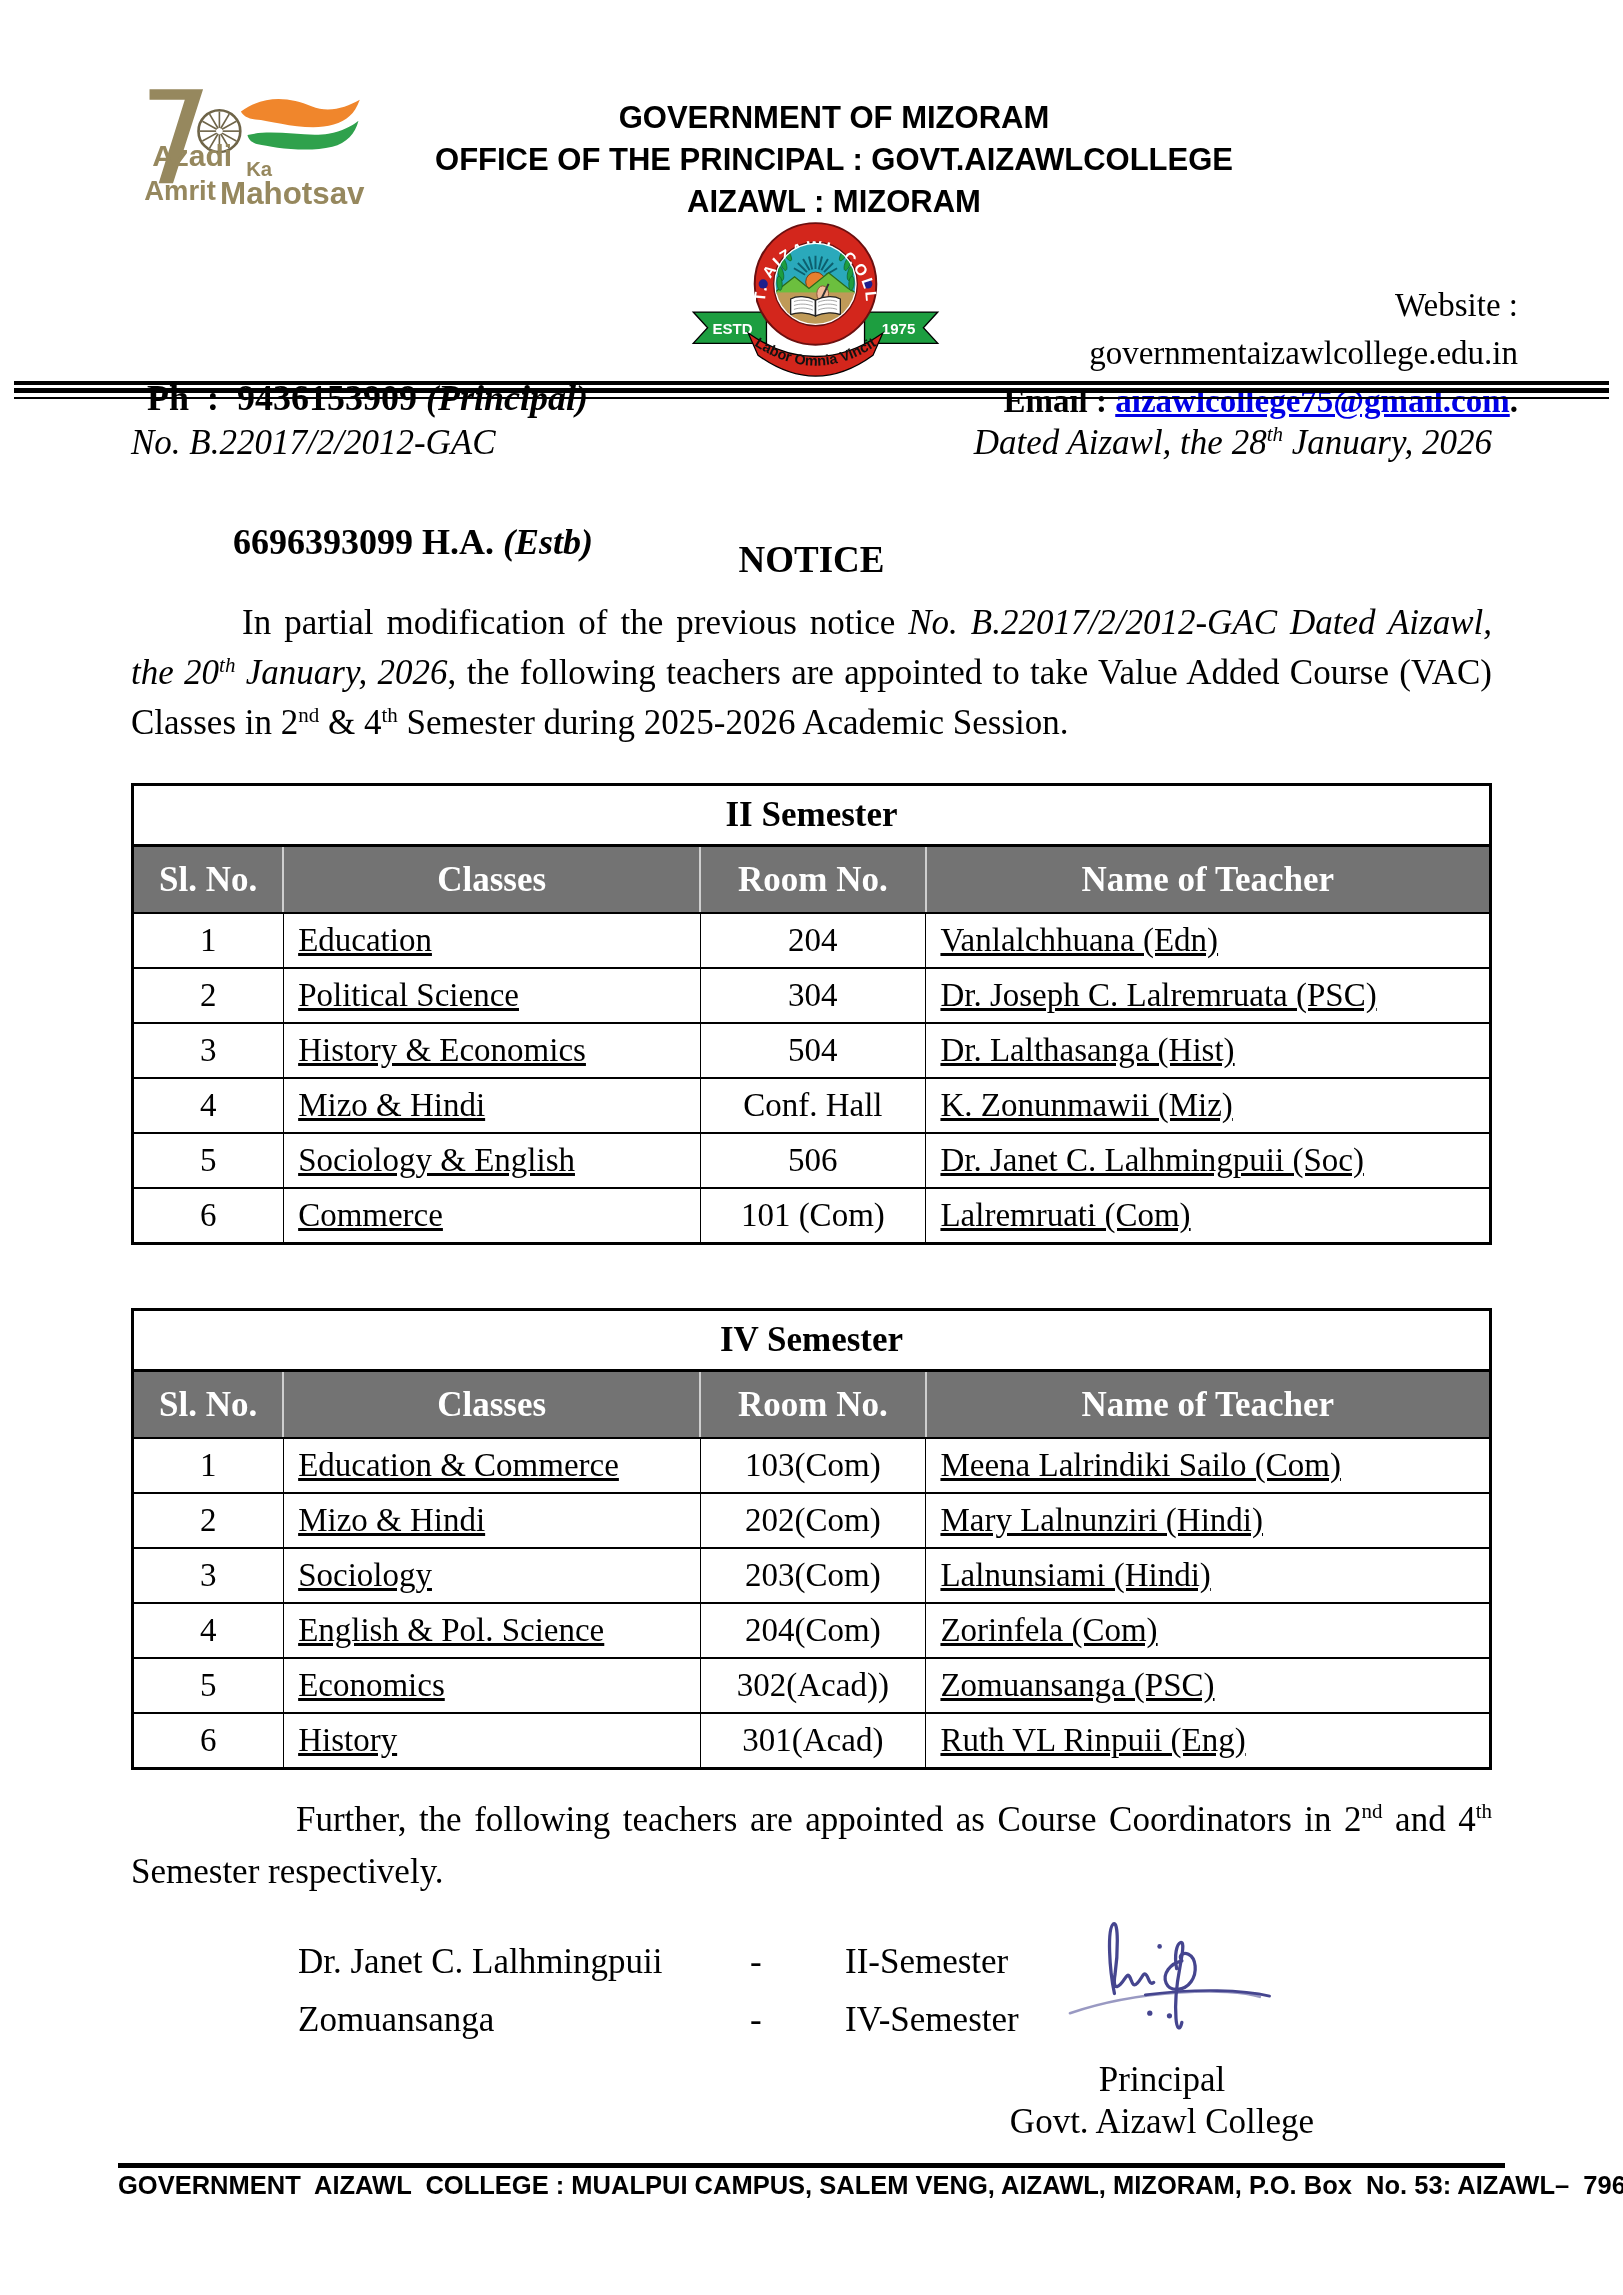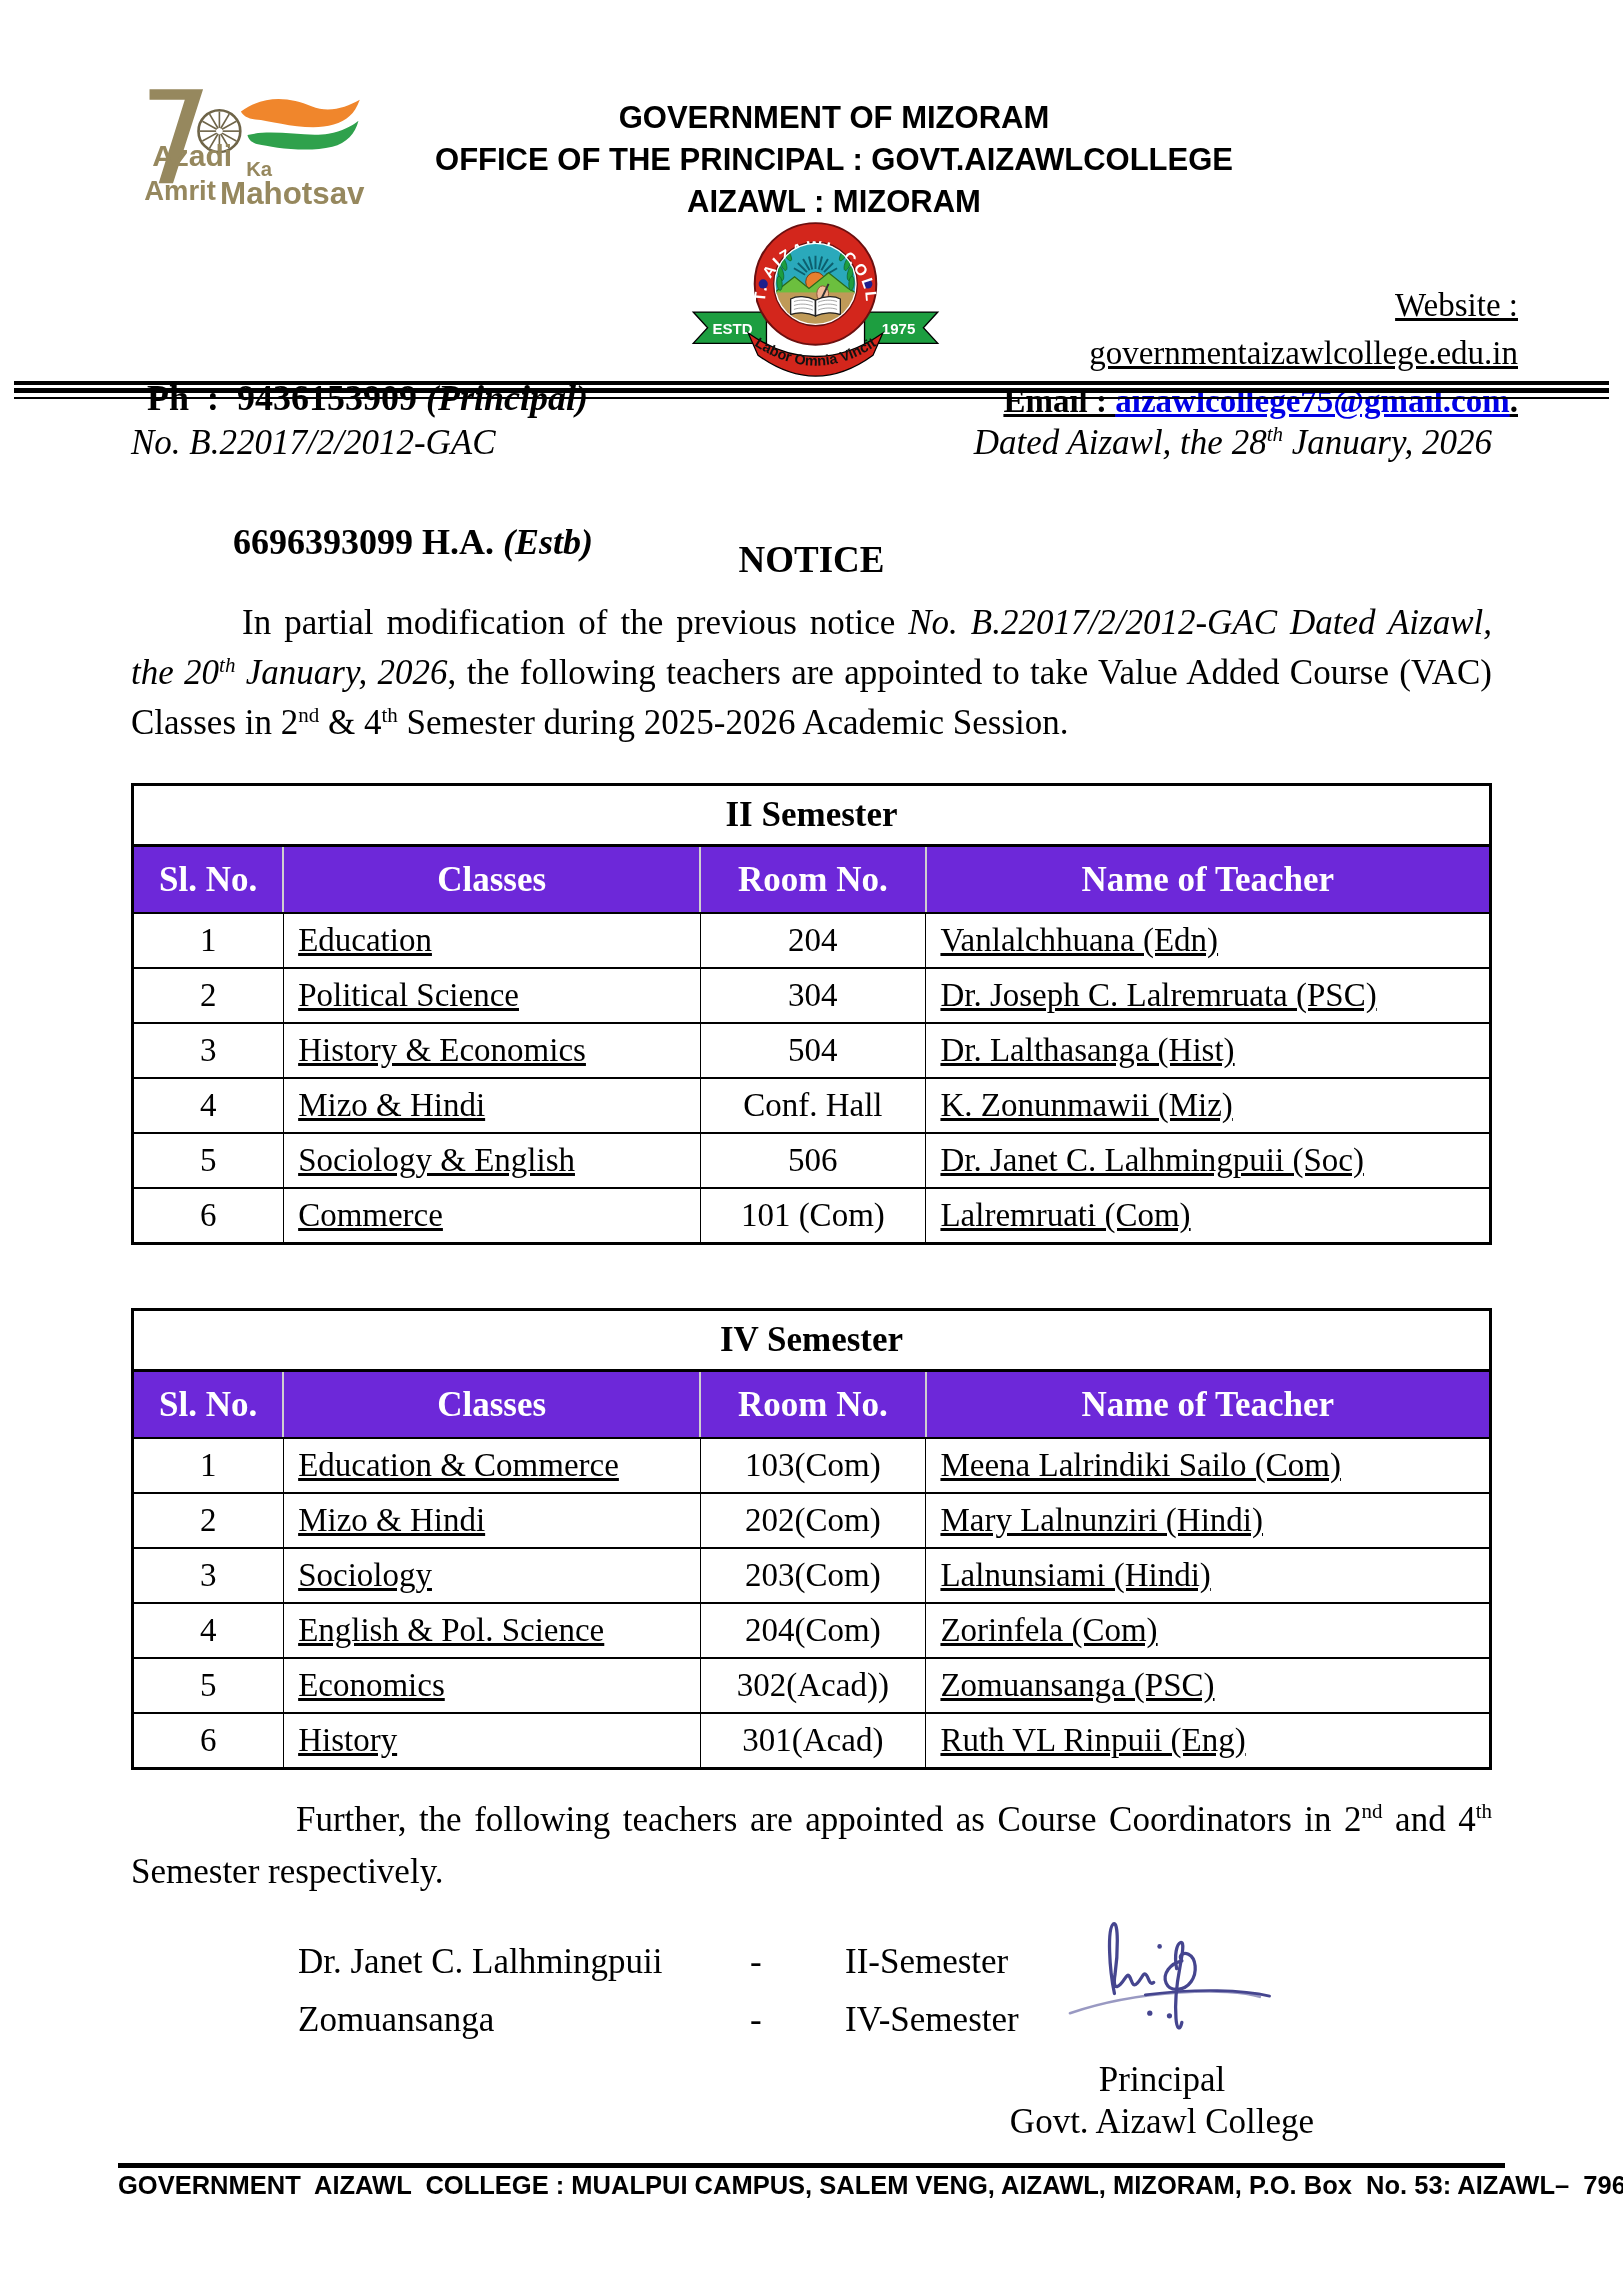--- a/index.html
+++ b/index.html
@@ -7,21 +7,21 @@
         font-family:"Liberation Serif",serif;color:#000;}
 
   
   .azadi-logo{position:absolute;left:143px;top:80px;}
   .gov-head{position:absolute;left:353px;top:97px;width:962px;text-align:center;
             font-family:"Liberation Sans",sans-serif;font-weight:bold;font-size:31px;line-height:42px;}
   .contact-left{position:absolute;left:147px;top:278px;font-size:36px;font-weight:bold;line-height:48px;white-space:pre;}
   .contact-left .role{font-style:italic;}
   .phone-line2{padding-left:86px;}
   .seal-logo{position:absolute;left:688px;top:215px;}
-  .contact-right{position:absolute;left:968px;top:281px;width:550px;text-align:right;font-size:33px;line-height:48px;text-decoration:underline;}
+  .contact-right{position:absolute;left:968px;top:281px;width:550px;text-align:right;font-size:33px;line-height:48px;}
   .email-line{font-weight:bold;}
   .email-link{color:#0000e6;text-decoration:underline;cursor:pointer;}
 
   .rules{position:absolute;top:381px;left:14.4px;right:14.4px;}
   .rules div{background:#000;}
   .rules .r1{height:3.9px;margin-bottom:3.3px;}
   .rules .r2{height:5.2px;margin-bottom:3.3px;}
   .rules .r3{height:2.6px;}
 
   
@@ -29,21 +29,21 @@
   .ref-row{display:flex;justify-content:space-between;font-style:italic;font-size:35px;margin-top:21px;}
   sup{font-size:60%;line-height:0;margin-top:44px;}
   .notice-title{text-align:center;font-weight:bold;font-size:37px;margin-top:76px;line-height:41px;}
   .intro{margin-top:18.3px;font-size:35px;line-height:50px;text-align:justify;text-indent:111px;}
 
   table.sem-table{width:100%;border-collapse:collapse;border:3.3px solid #000;margin-top:14.4px;
                   font-family:"Liberation Serif",serif;}
   table.sem-table.t2{margin-top:63px;}
   .sem-table td,.sem-table th{border:1.3px solid #000;vertical-align:middle;}
   .sem-table .title-row td{font-weight:bold;font-size:35px;text-align:center;height:56px;border-bottom:3.3px solid #000;}
-  .sem-table .head-row th{background:#6d28d9;color:#fff;font-weight:bold;font-size:35px;height:63px;
+  .sem-table .head-row th{background:#737373;color:#fff;font-weight:bold;font-size:35px;height:63px;
                           border-left:2.6px solid #cfcfcf;border-bottom:2.6px solid #000;text-align:center;}
   .sem-table .head-row th:first-child{border-left:2.6px solid #000;}
   .sem-table .data-row td{height:51px;font-size:33px;border-top:2.6px solid #000;}
   .sem-table col.c0{width:11.1%;} .sem-table col.c1{width:30.7%;}
   .sem-table col.c2{width:16.6%;} .sem-table col.c3{width:41.6%;}
   .sem-table .data-row td.c0,.sem-table .data-row td.c2{text-align:center;}
   .sem-table .data-row td.c1,.sem-table .data-row td.c3{text-align:left;padding-left:14.4px;text-decoration:underline;}
 
   .further{margin-top:23.6px;font-size:35px;line-height:52px;text-align:justify;text-indent:165px;}
   .coordinators{margin-top:7.9px;font-size:35px;line-height:58px;}

